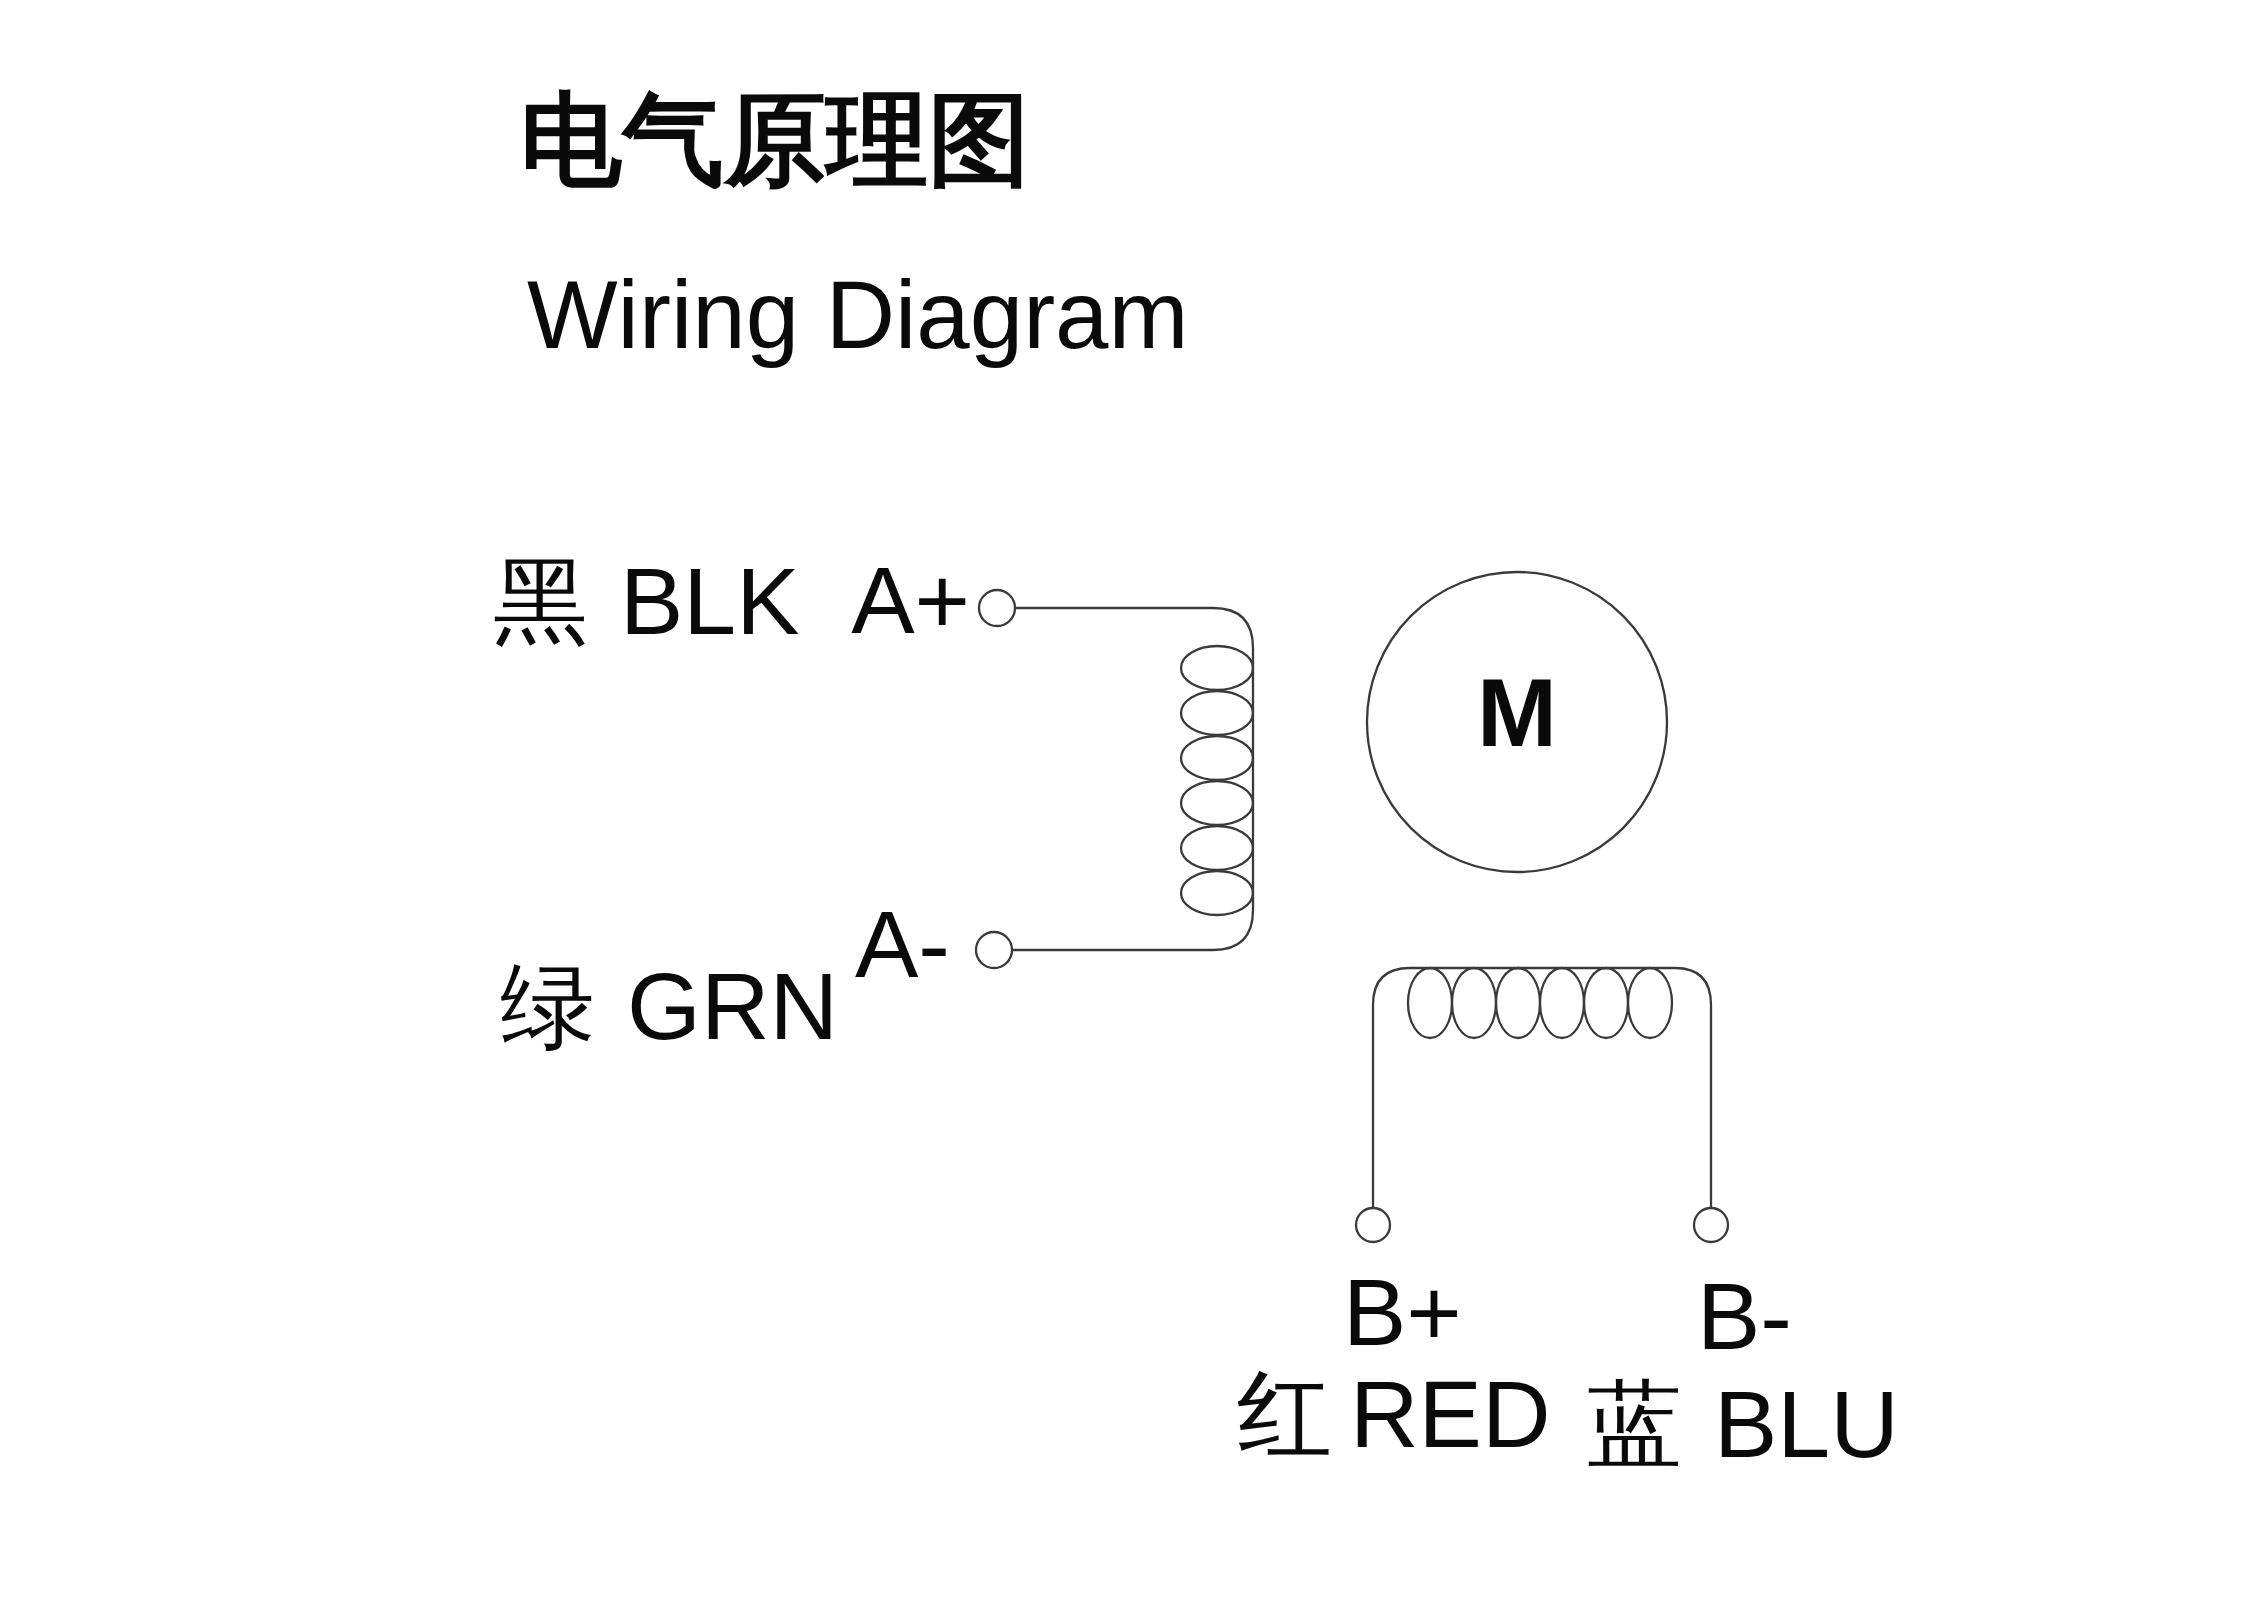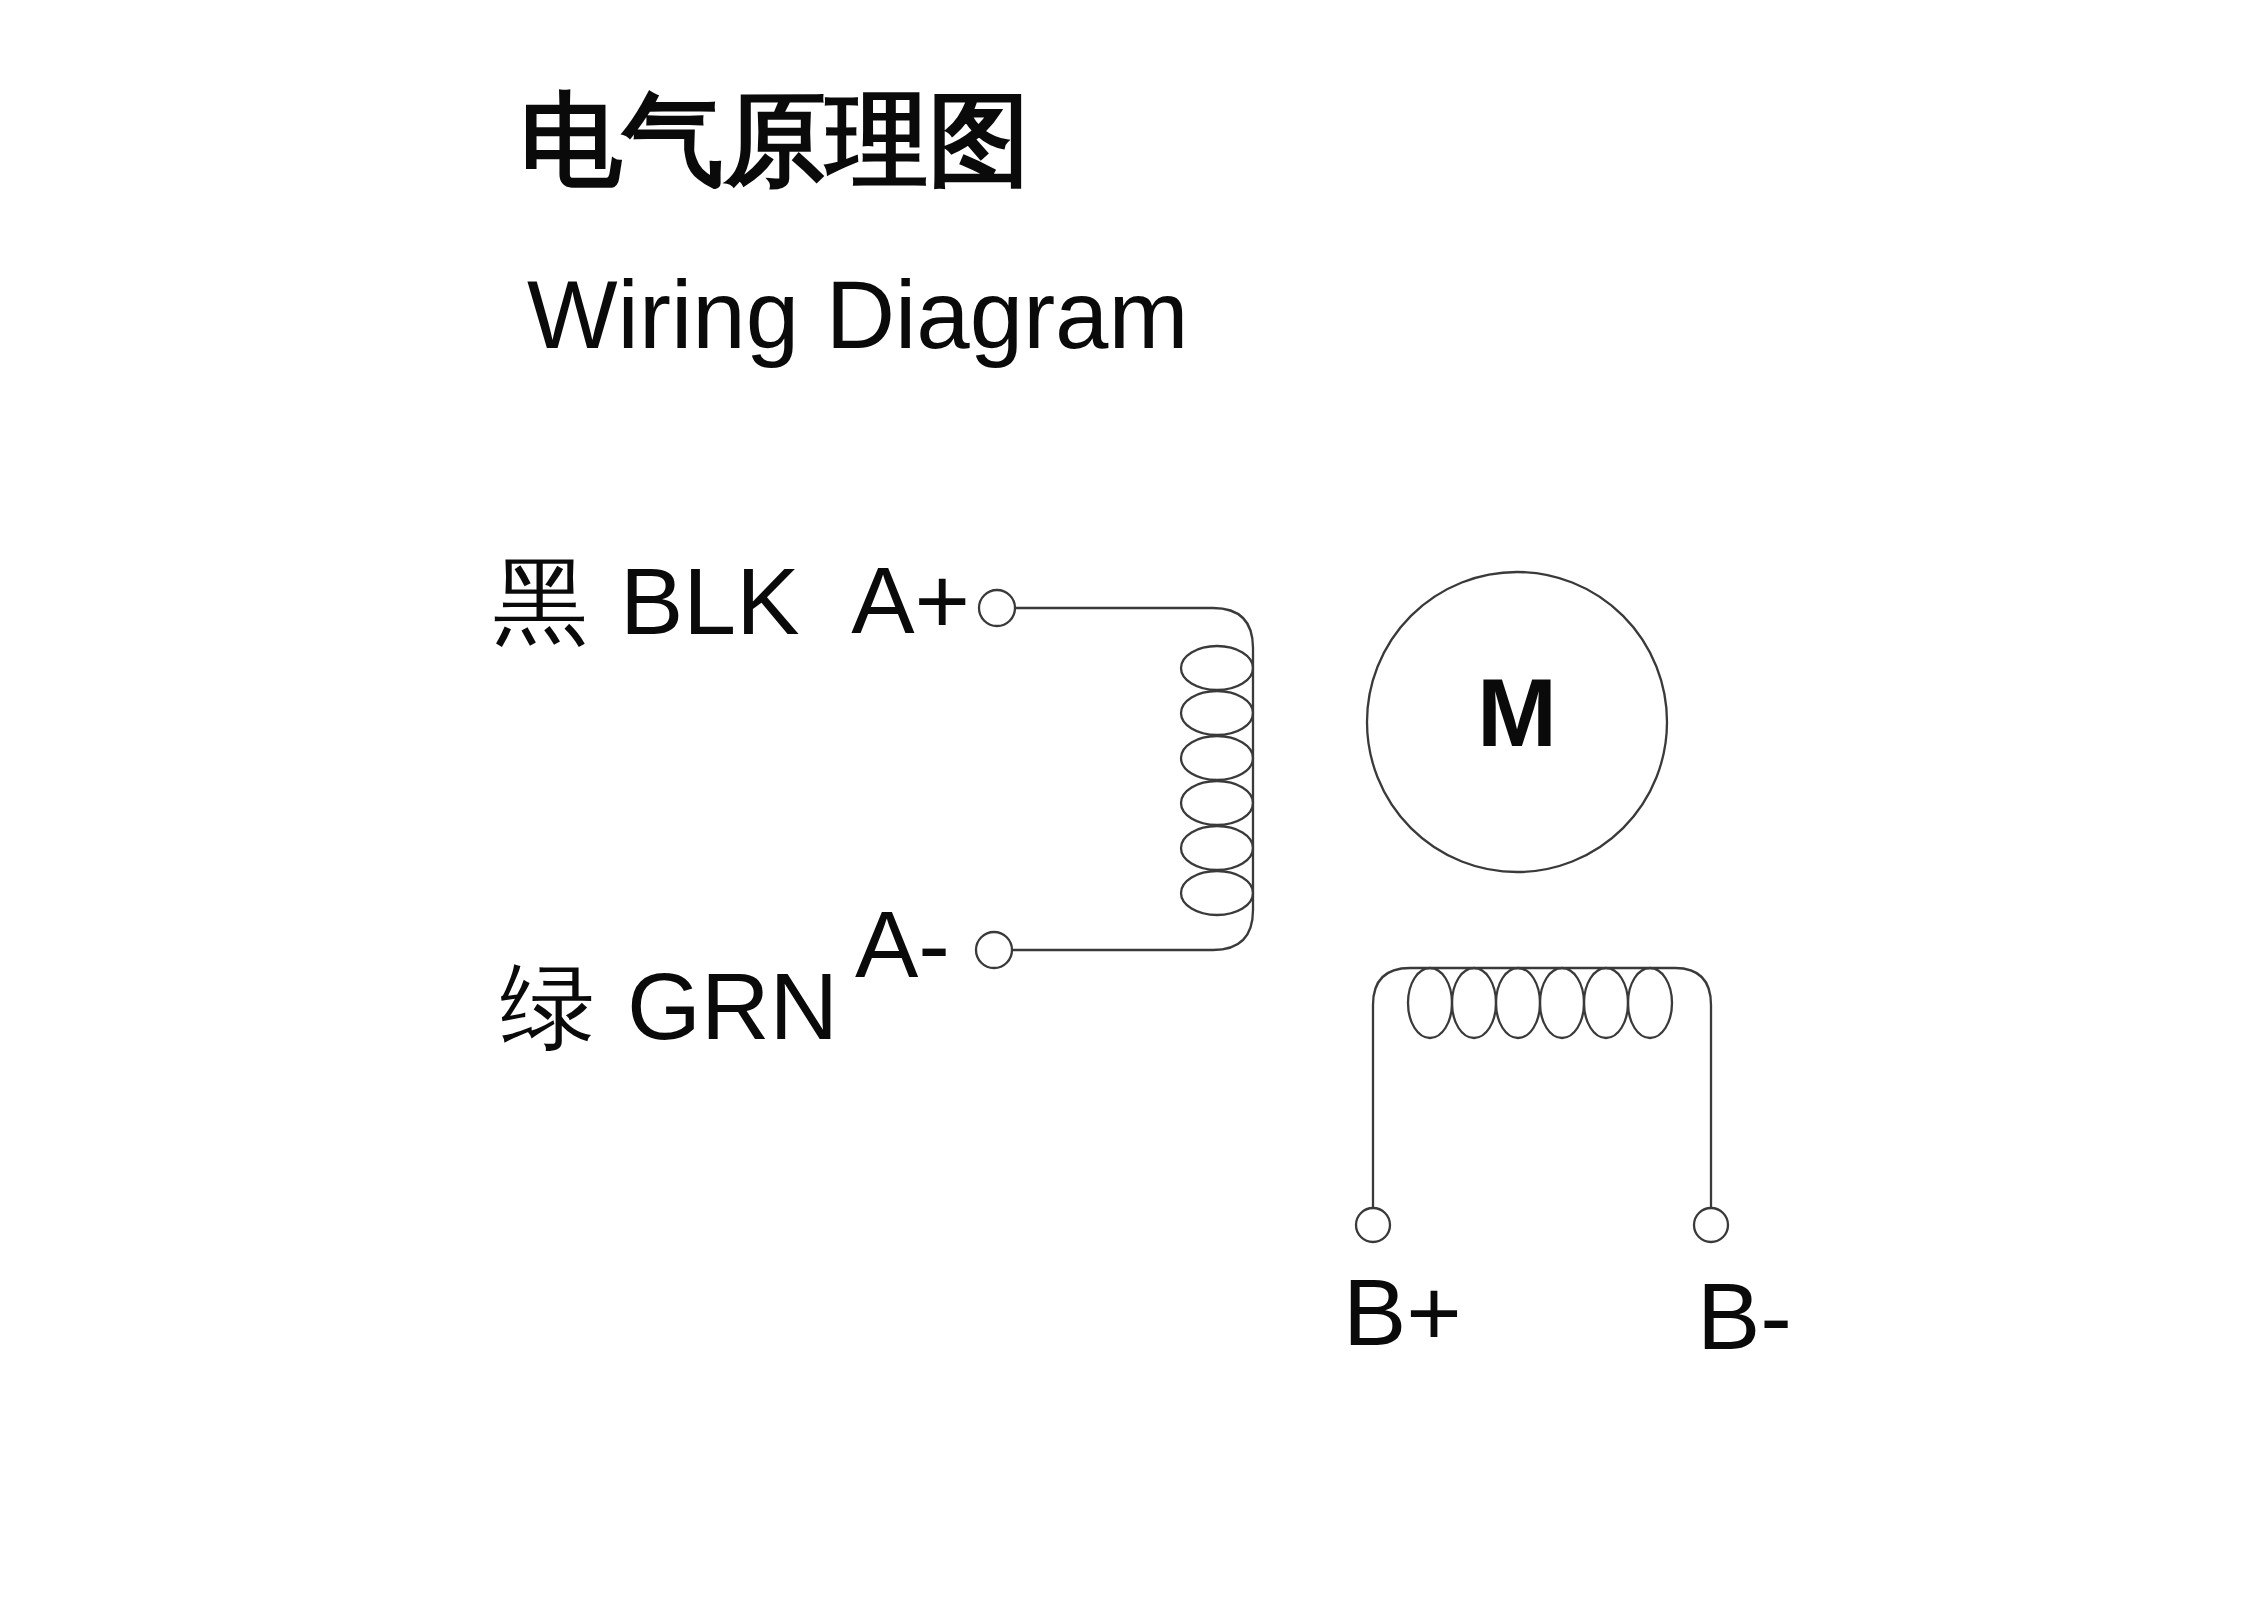--- a/index.html
+++ b/index.html
@@ -83,14 +83,20 @@
   <div class="label row-a-minus">
     <span>绿</span><span class="gap-m"></span><span>GRN</span>
   </div>
   <div class="label term-a-minus">A-</div>
 
   <div class="label motor-letter">M</div>
 
   <div class="label term-b-plus">B+</div>
   <div class="label term-b-minus">B-</div>
 
+  <div class="label row-b-plus">
+    <span>红</span><span class="gap-s"></span><span>RED</span>
+  </div>
+  <div class="label row-b-minus">
+    <span>蓝</span><span class="gap-m"></span><span>BLU</span>
+  </div>
 
 </div>
 
 </body></html>

